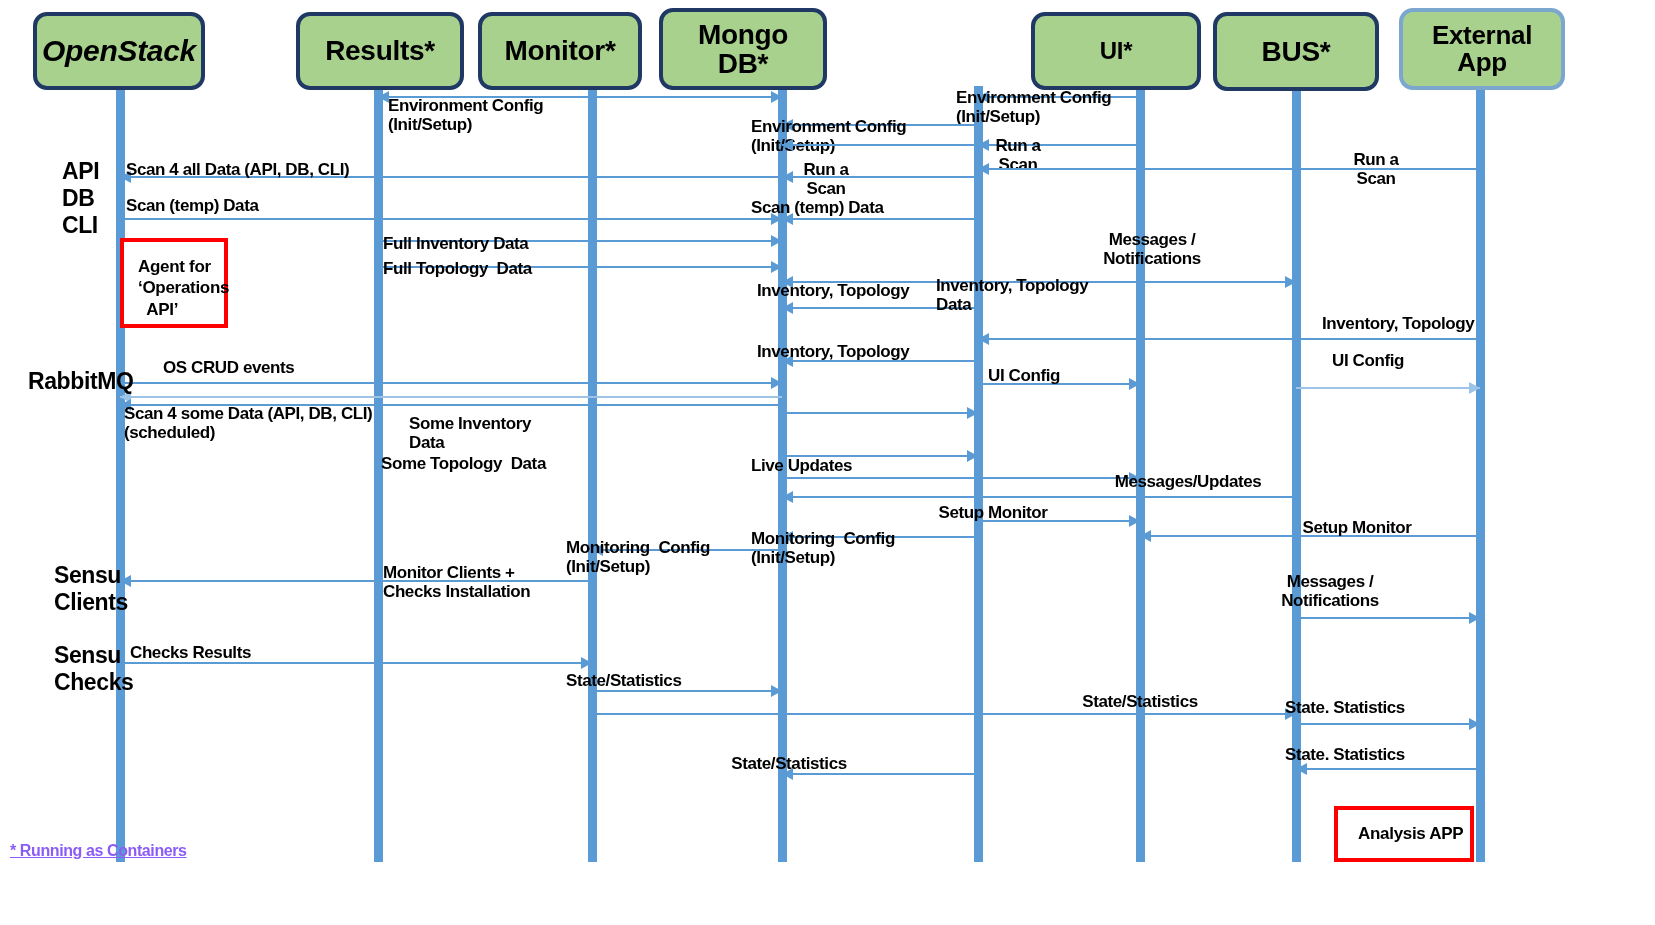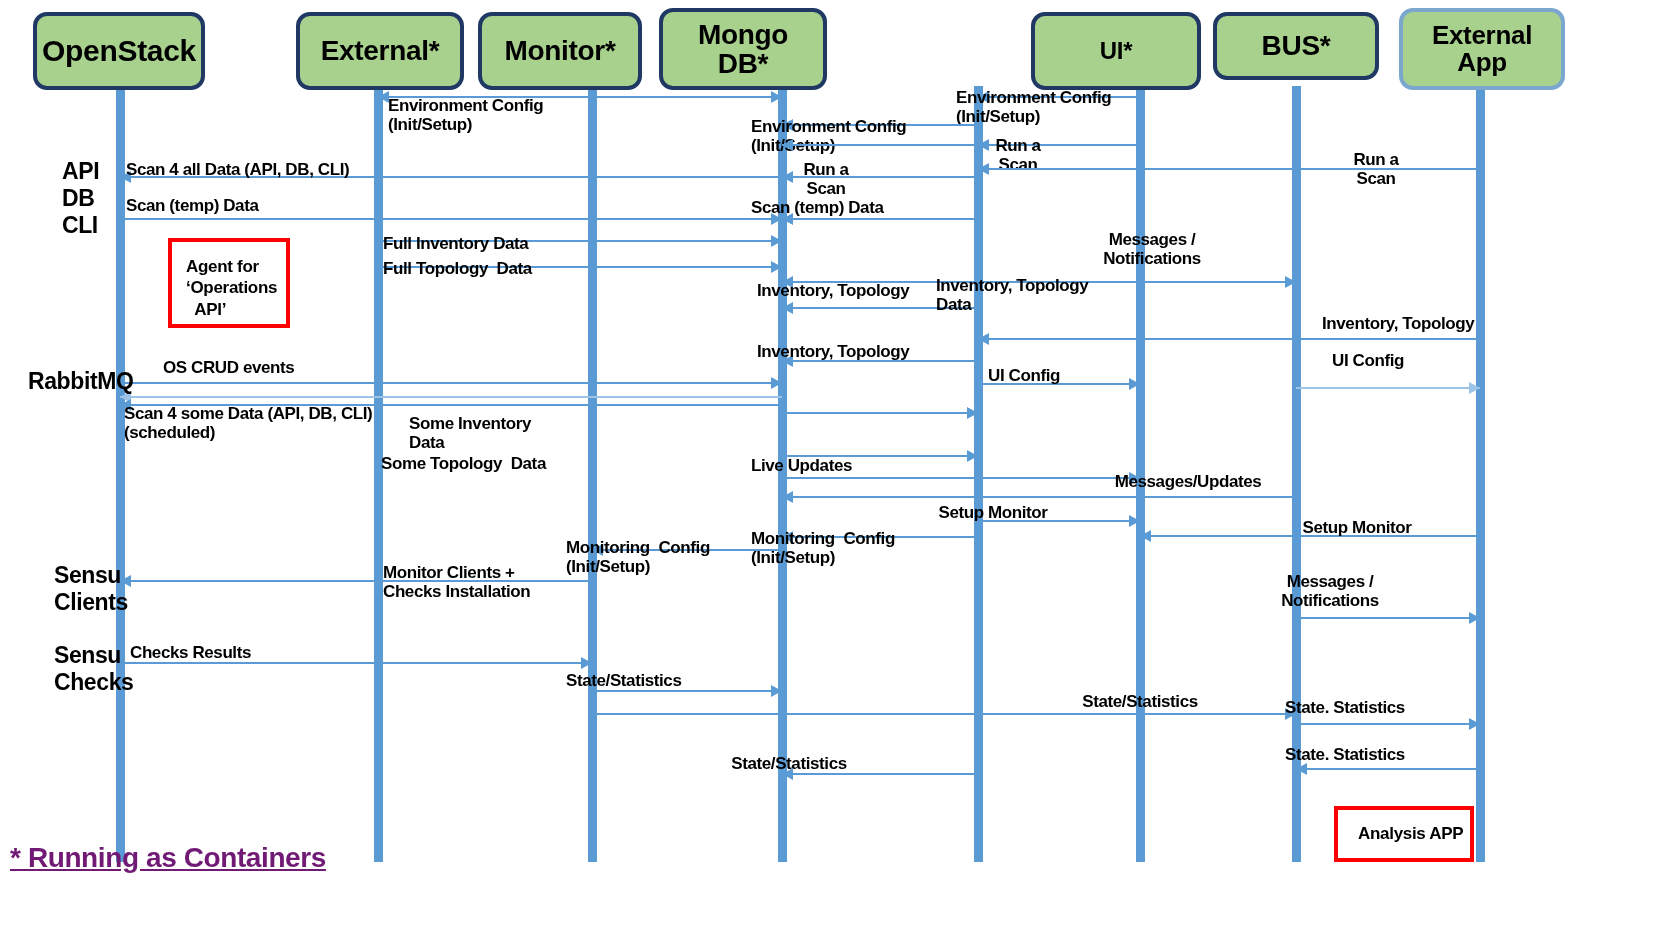--- a/index.html
+++ b/index.html
@@ -56,53 +56,53 @@
   .redbox{
     position:absolute;border:4px solid #ff0000;background:#fff;box-sizing:border-box;
     font-weight:bold;font-size:17px;color:#000;white-space:pre;line-height:1.25;
     letter-spacing:-0.3px;
   }
   .redbox.pad{padding:14px 0 0 14px;}
   .redbox.mid{display:flex;align-items:center;padding-left:20px;}
 
   
   .footer{
-    position:absolute;font-weight:bold;font-size:28px;color:#701a75;
+    position:absolute;font-weight:bold;font-size:16px;color:#8b5cf6;
     text-decoration:underline;letter-spacing:-0.4px;
   }
 </style>
 </head>
 <body>
 
 <div id="stage">
     <div class="lifeline" style="left: 116px; top: 86px; height: 776px;"></div>
     <div class="lifeline" style="left: 374px; top: 86px; height: 776px;"></div>
     <div class="lifeline" style="left: 588px; top: 86px; height: 776px;"></div>
     <div class="lifeline" style="left: 778px; top: 86px; height: 776px;"></div>
     <div class="lifeline" style="left: 974px; top: 86px; height: 776px;"></div>
     <div class="lifeline" style="left: 1136px; top: 86px; height: 776px;"></div>
     <div class="lifeline" style="left: 1292px; top: 86px; height: 776px;"></div>
     <div class="lifeline" style="left: 1476px; top: 86px; height: 776px;"></div>
-    <div class="actor" style="left: 33px; top: 12px; width: 172px; height: 78px; font-size: 30px;">
+    <div class="actor" style="left: 33px; top: 12px; width: 172px; height: 78px; font-size: 30px; font-style: italic;">
       <span style="white-space: pre-line;">OpenStack</span>
     </div>
     <div class="actor" style="left: 296px; top: 12px; width: 168px; height: 78px; font-size: 28px;">
-      <span style="white-space: pre-line;">External*</span>
+      <span style="white-space: pre-line;">Results*</span>
     </div>
     <div class="actor" style="left: 478px; top: 12px; width: 164px; height: 78px; font-size: 28px;">
       <span style="white-space: pre-line;">Monitor*</span>
     </div>
     <div class="actor" style="left: 659px; top: 8px; width: 168px; height: 82px; font-size: 28px;">
       <span style="white-space: pre-line;">Mongo
 DB*</span>
     </div>
     <div class="actor" style="left: 1031px; top: 12px; width: 170px; height: 78px; font-size: 24px;">
       <span style="white-space: pre-line;">UI*</span>
     </div>
-    <div class="actor" style="left: 1213px; top: 12px; width: 166px; height: 68px; font-size: 28px;">
+    <div class="actor" style="left: 1213px; top: 12px; width: 166px; height: 79px; font-size: 28px;">
       <span style="white-space: pre-line;">BUS*</span>
     </div>
     <div class="actor ext" style="left: 1399px; top: 8px; width: 166px; height: 82px; font-size: 26px;">
       <span style="white-space: pre-line;">External
 App</span>
     </div>
     <div class="msg" style="left: 978px; top: 96px; width: 162px;"></div>
     <div class="arrowhead l" style="left: 978px; top: 91px;"></div>
     <div class="lbl" style="left: 956px; top: 88px;">Environment Config
 (Init/Setup)</div>
@@ -231,18 +231,18 @@
     <div class="arrowhead l" style="left: 1296px; top: 763px;"></div>
     <div class="lbl ctr" style="left: 1345px; top: 745px; transform: translateX(-50%);">State. Statistics</div>
     <div class="sidelbl" style="left: 62px; top: 158px;">API
 DB
 CLI</div>
     <div class="sidelbl" style="left: 28px; top: 368px;">RabbitMQ</div>
     <div class="sidelbl" style="left: 54px; top: 562px;">Sensu
 Clients</div>
     <div class="sidelbl" style="left: 54px; top: 642px;">Sensu
 Checks</div>
-    <div class="redbox pad" style="left: 120px; top: 238px; width: 122px; height: 90px; margin-left: 48px;">Agent for
+    <div class="redbox pad" style="left: 120px; top: 238px; width: 108px; height: 90px;">Agent for
 ‘Operations
   API’</div>
     <div class="redbox mid" style="left: 1334px; top: 806px; width: 140px; height: 56px;">Analysis APP</div>
     <div class="footer" style="left: 10px; top: 842px;">* Running as Containers</div>
   </div>
 
 </body></html>

